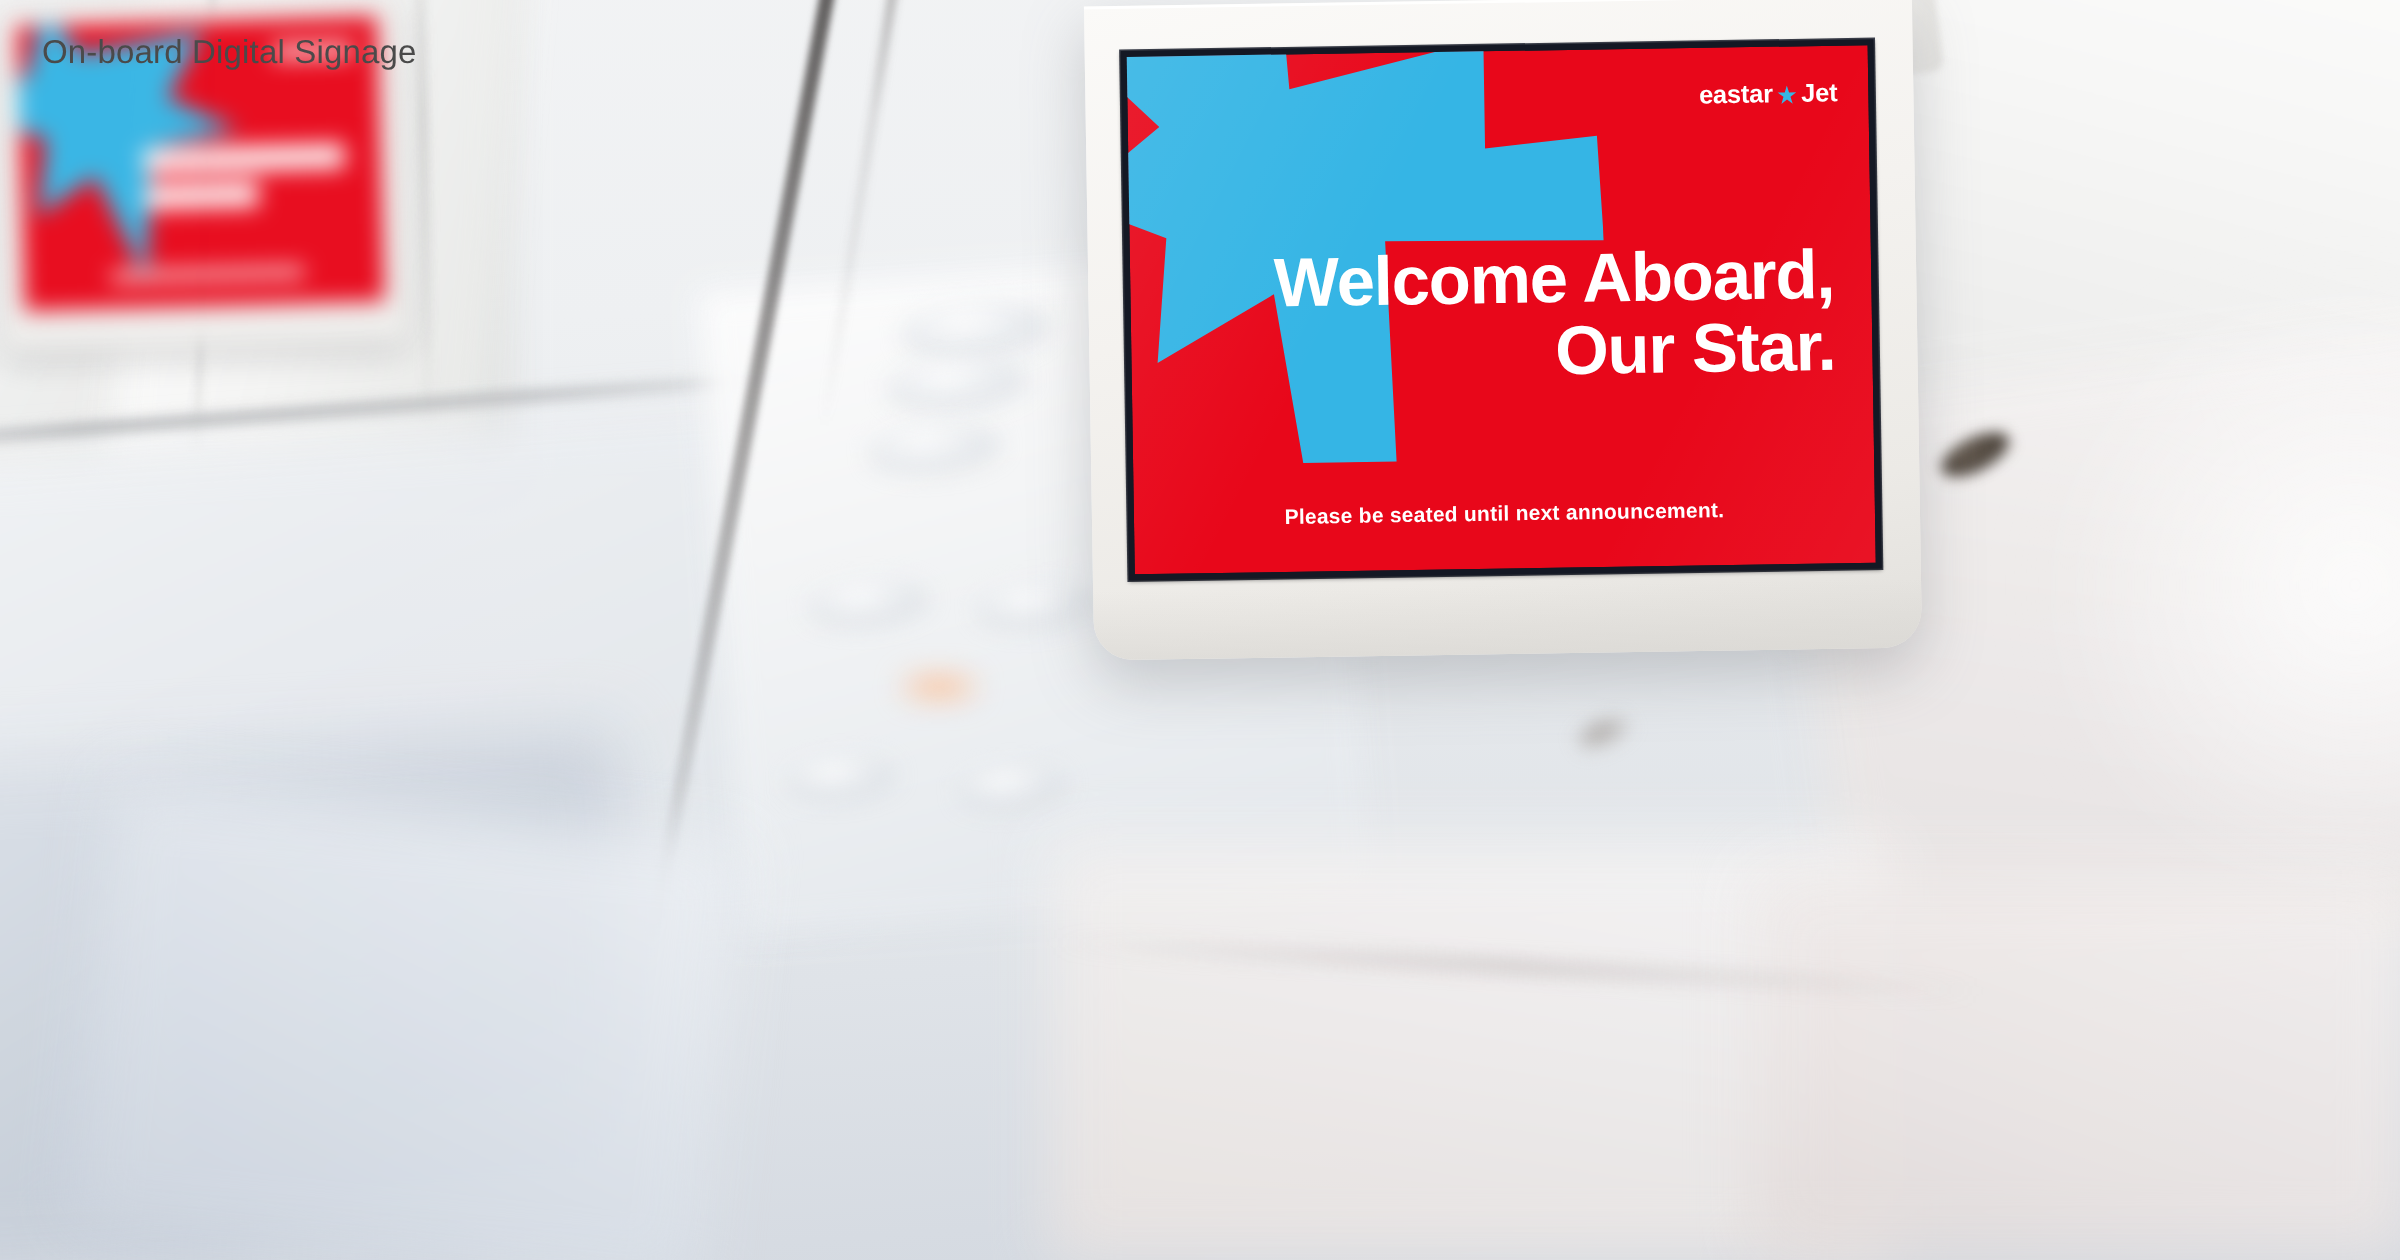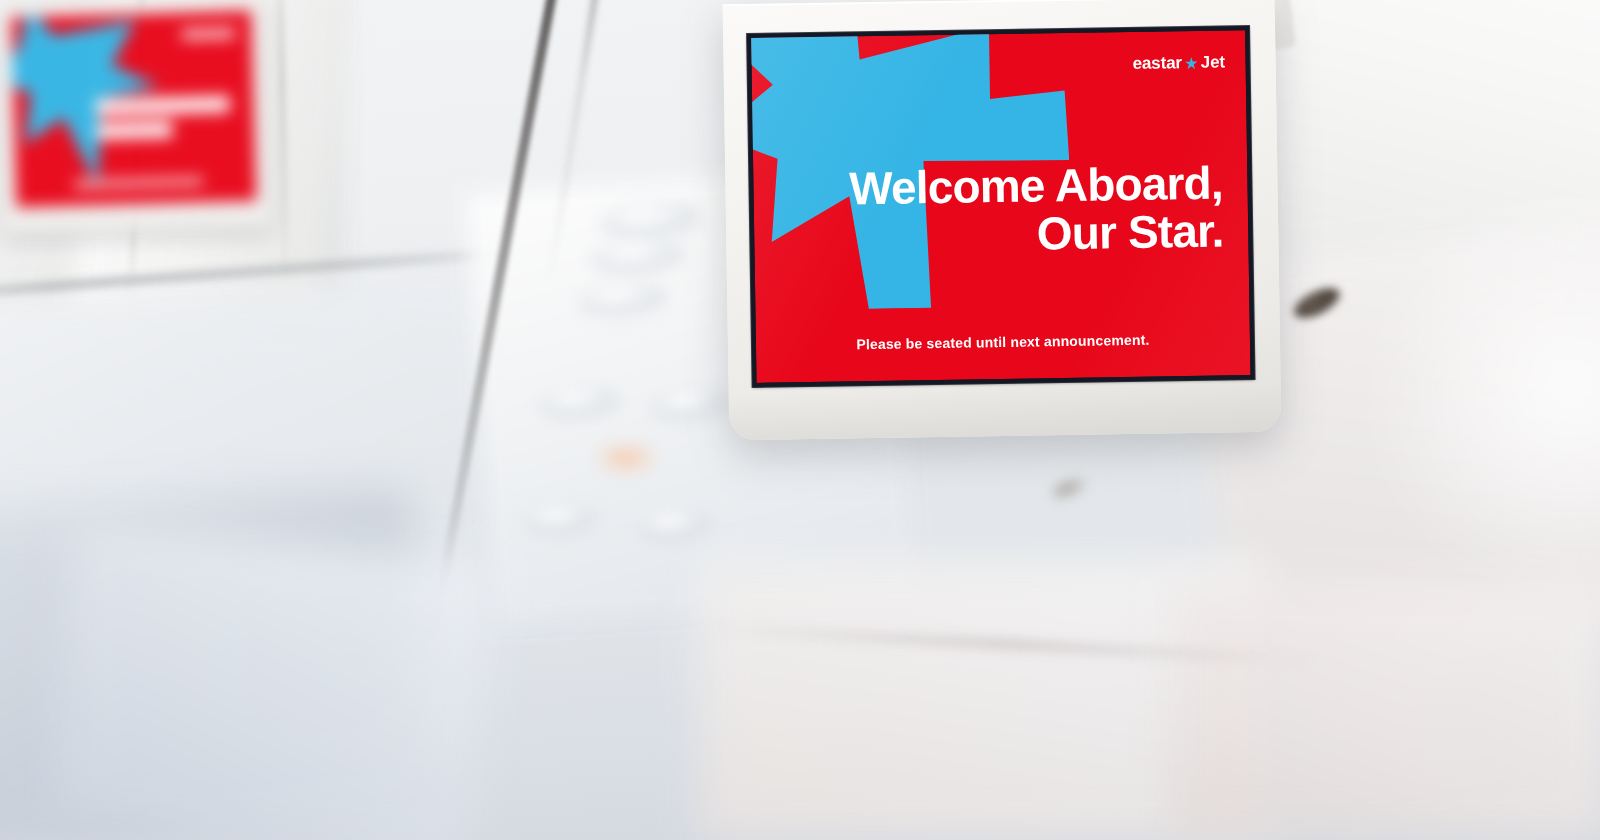--- a/index.html
+++ b/index.html
@@ -252,14 +252,15 @@
           <span class="l2">Our Star.</span>
         </div>
 
         <div class="subline" style="color: rgb(255, 255, 255);">Please be seated until next announcement.</div>
 
         <div class="screen-gloss"></div>
       </div>
     </div>
   </div>
 
+  <div class="caption" style="color: rgb(74, 74, 74);">On-board Digital Signage</div>
 
 </div>
 
 </body></html>

